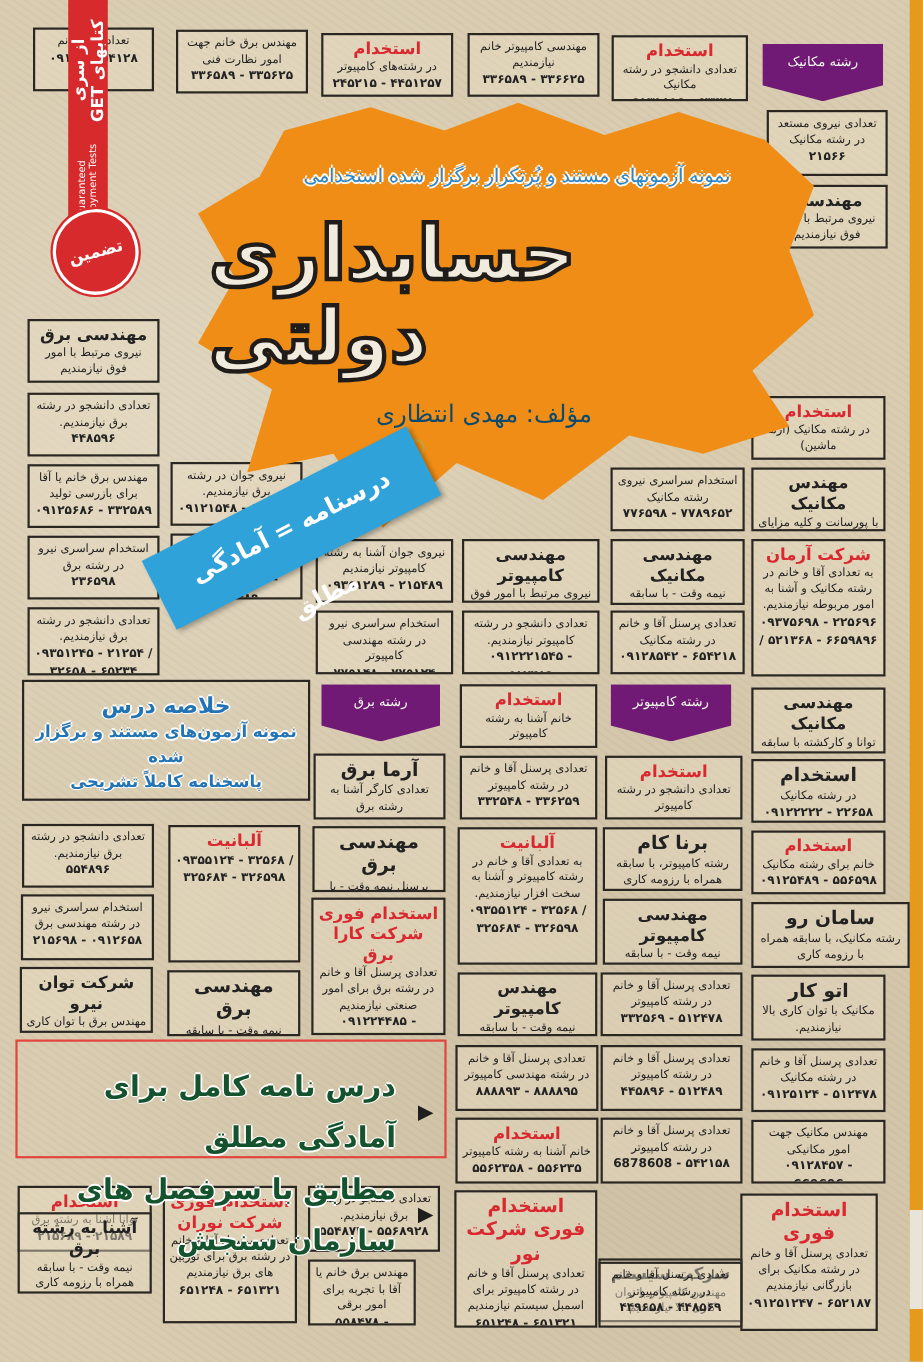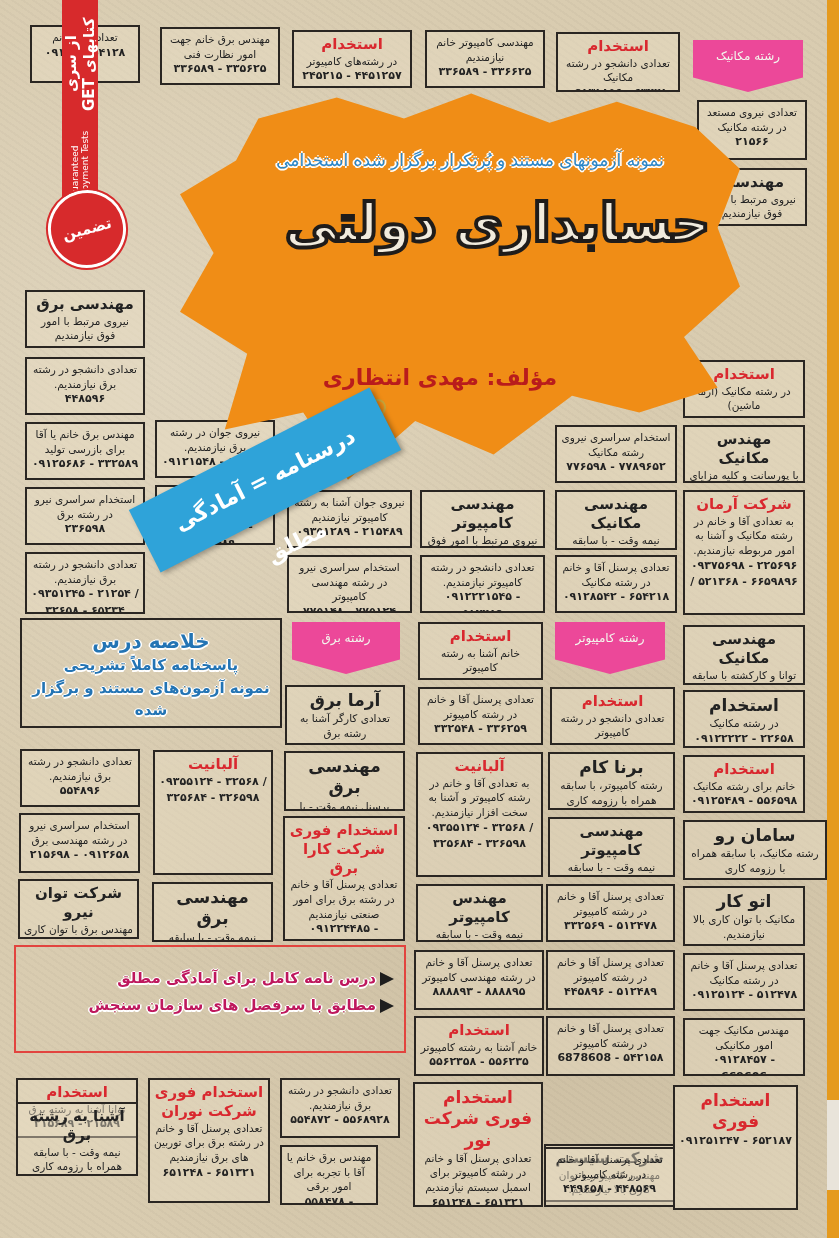--- a/index.html
+++ b/index.html
@@ -7,42 +7,42 @@
 body{position:relative;background:#d9ccb0;font-family:"DejaVu Sans",sans-serif;direction:rtl;
  background-image:radial-gradient(circle at 20% 30%,rgba(255,255,255,.18) 0,transparent 40%),radial-gradient(circle at 70% 80%,rgba(120,100,70,.12) 0,transparent 45%),repeating-linear-gradient(35deg,rgba(0,0,0,.025) 0 2px,transparent 2px 6px);}
 .spine{position:absolute;right:0;top:0;width:12px;height:1238px;background:#e59a1e}
 .spine .mark{position:absolute;top:1100px;right:0;width:12px;height:90px;background:#e9e4da}
 .ad{position:absolute;border:2px solid #2a2622;background:rgba(232,222,198,.45);text-align:center;padding:3px 4px;color:#222;overflow:hidden}
 .ad .hd{font-weight:bold;font-size:15px;line-height:1.25}
 .ad .hd.red{color:#d9282f}
 .ad .hd.big{font-size:17px}
 .ad .tx{font-size:10.5px;line-height:1.4}
 .ad .ph{font-size:11px;font-weight:bold;letter-spacing:.5px;line-height:1.5;direction:ltr}
-.tag{position:absolute;background:#ec4899;color:#f3f8ee;font-size:12px;text-align:center;padding-top:9px;clip-path:polygon(0 0,100% 0,100% 72%,50% 100%,0 72%)}
+.tag{position:absolute;background:#701a75;color:#f3f8ee;font-size:12px;text-align:center;padding-top:9px;clip-path:polygon(0 0,100% 0,100% 72%,50% 100%,0 72%)}
 .splash{position:absolute;left:180px;top:85px;width:560px;height:420px;background:#f08d16;
  clip-path:polygon(14% 8%,28% 3%,40% 8%,52% 2%,66% 9%,78% 4%,92% 10%,100% 20%,96% 34%,100% 48%,90% 60%,96% 72%,82% 78%,70% 74%,56% 88%,42% 80%,30% 94%,22% 78%,8% 82%,12% 64%,0 54%,6% 40%,0 26%,10% 18%);}
 .subtitle{position:absolute;left:230px;top:150px;width:480px;text-align:center;font-size:17px;font-weight:normal;color:#2a86c8;
  text-shadow:-2px 0 #fff,2px 0 #fff,0 -2px #fff,0 2px #fff}
-.title{position:absolute;left:190px;top:195px;width:520px;text-align:right;font-size:52px;font-weight:bold;color:#f1ebdd;
+.title{position:absolute;left:190px;top:195px;width:520px;text-align:left;font-size:68px;font-weight:bold;color:#f1ebdd;
  -webkit-text-stroke:4px #1f1c1a;letter-spacing:2px;line-height:1.1}
-.author{position:absolute;left:300px;top:365px;width:280px;text-align:center;font-size:22px;font-weight:bold;color:#b91c1c}
+.author{position:absolute;left:300px;top:365px;width:280px;text-align:center;font-size:22px;font-weight:normal;color:#0c4a6e}
 .ribbon{position:absolute;left:130px;top:445px;width:270px;height:70px;background:#2fa3d9;transform:rotate(-27deg);transform-origin:center;
  color:#fff;font-size:22px;font-weight:bold;text-align:center;line-height:70px;box-shadow:2px 3px 5px rgba(0,0,0,.3)}
 .clip{position:absolute;left:365px;top:398px;width:16px;height:40px;border:2px solid #c8a43a;border-radius:8px;transform:rotate(25deg)}
 .series{position:absolute;left:62px;top:0;width:36px;height:230px;background:#d72a2c;color:#fff;writing-mode:vertical-rl;transform:rotate(180deg);
  font-size:15px;font-weight:bold;text-align:center;padding:8px 0;display:flex;align-items:center;justify-content:center;gap:2px}
 .series .en{font-size:9px;font-weight:normal}
 .stamp{position:absolute;left:48px;top:190px;width:78px;height:78px;border-radius:50%;background:#d72a2c;border:3px solid #fff;outline:2px solid #d72a2c;
  color:#fff;font-size:15px;font-weight:bold;display:flex;align-items:center;justify-content:center;transform:rotate(-15deg)}
 .summary{position:absolute;left:20px;top:618px;width:262px;height:110px;border:2px solid #2a2622;text-align:center;color:#2374b4;font-weight:bold;
  text-shadow:-1.5px 0 #fff,1.5px 0 #fff,0 -1.5px #fff,0 1.5px #fff;padding-top:8px}
 .summary .l1{font-size:20px;line-height:1.3}
 .summary .l2{font-size:15px;line-height:1.5}
 .features{position:absolute;left:14px;top:945px;width:392px;height:108px;border:2px solid #e2443e;padding:18px 10px 0 0}
-.feat{display:flex;align-items:center;gap:4px;color:#be185d;font-size:15px;font-weight:bold;line-height:1.8;
+.feat{display:flex;align-items:center;gap:20px;color:#14532d;font-size:26px;font-weight:bold;line-height:1.8;
  text-shadow:-1.5px 0 #fff,1.5px 0 #fff,0 -1.5px #fff,0 1.5px #fff}
 .arrow{width:0;height:0;border-top:7px solid transparent;border-bottom:7px solid transparent;border-left:14px solid #1e1e1e}
 </style>
 </head>
 <body>
 
 <div class="spine">
     <div class="mark"></div>
   </div>
 
@@ -181,20 +181,21 @@
 <div class="ad" style="left:683px;top:953px;width:122px;height:58px">
     <div class="tx">تعدادی پرسنل آقا و خانم در رشته مکانیک</div>
     <div class="ph">۰۹۱۲۵۱۲۴ - ۵۱۲۴۷۸</div>
   </div>
 <div class="ad" style="left:683px;top:1018px;width:122px;height:58px">
     <div class="tx">مهندس مکانیک جهت امور مکانیکی</div>
     <div class="ph">۰۹۱۲۸۴۵۷ - 669606</div>
   </div>
 <div class="ad" style="left:673px;top:1085px;width:125px;height:125px">
     <div class="hd red big">استخدام فوری</div>
+    <div class="tx">تعدادی پرسنل آقا و خانم در رشته مکانیک برای بازرگانی نیازمندیم</div>
     <div class="ph">۰۹۱۲۵۱۲۴۷ - ۶۵۲۱۸۷</div>
   </div>
 
 <div class="tag" style="left:555px;top:622px;width:110px;height:52px">رشته کامپیوتر</div>
 <div class="ad" style="left:418px;top:622px;width:125px;height:58px">
     <div class="hd red">استخدام</div>
     <div class="tx">خانم آشنا به رشته کامپیوتر</div>
     <div class="ph">۰۹۱۲۶۵۲۳۸ - ۴۴۵۲۱۸۴</div>
   </div>
 <div class="ad" style="left:418px;top:687px;width:125px;height:58px">
@@ -316,22 +317,22 @@
     <div class="tx">توانا آشنا به رشته برق</div>
     <div class="ph">۲۱۵۶۸۹ - ۲۱۵۸۹</div>
   </div>
 <div class="ad" style="left:16px;top:1102px;width:122px;height:74px">
     <div class="hd">آشنا به رشته برق</div>
     <div class="tx">نیمه وقت - با سابقه همراه با رزومه کاری</div>
   </div>
 
 <div class="summary">
   <div class="l1">خلاصه درس</div>
+  <div class="l2">نمونه آزمون‌های مستند و برگزار شده</div>
   <div class="l2">پاسخنامه کاملاً تشریحی</div>
-  <div class="l2">نمونه آزمون‌های مستند و برگزار شده</div>
 </div>
 
 <div class="features">
   <div class="feat">
       <span class="arrow"></span>
       <span>درس نامه کامل برای آمادگی مطلق</span>
     </div>
   <div class="feat">
       <span class="arrow"></span>
       <span>مطابق با سرفصل های سازمان سنجش</span>

